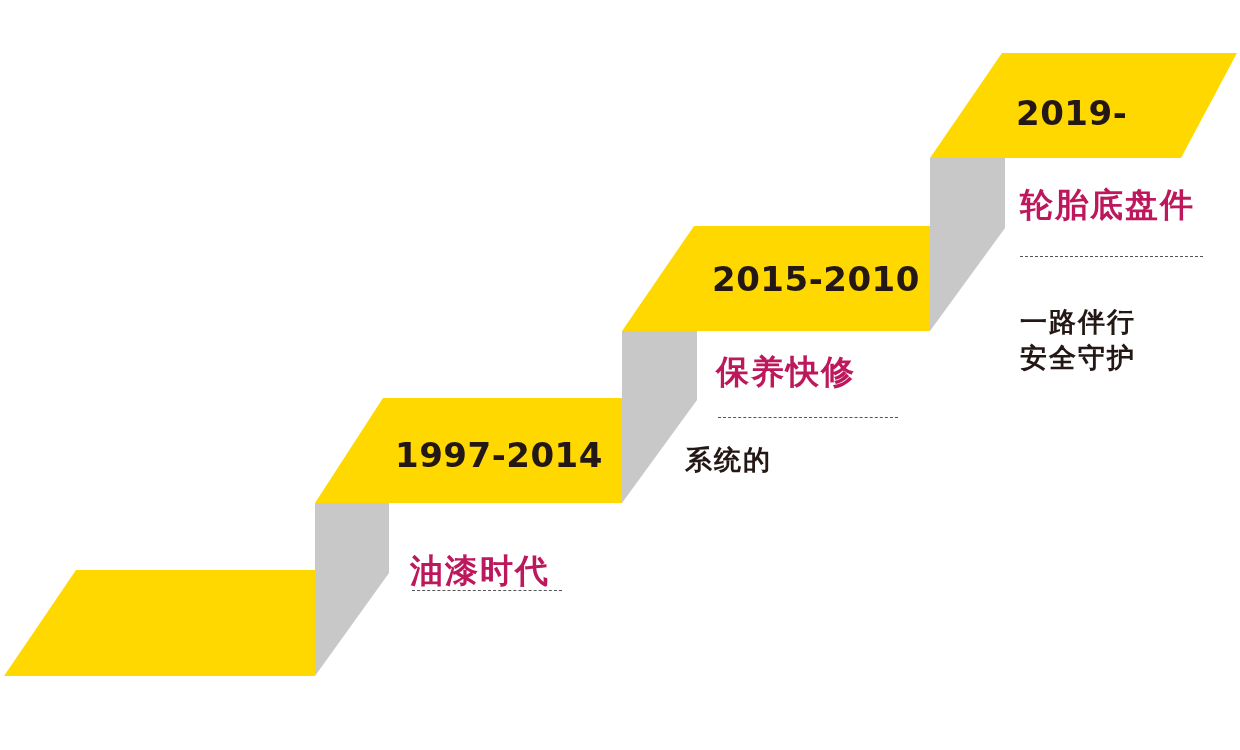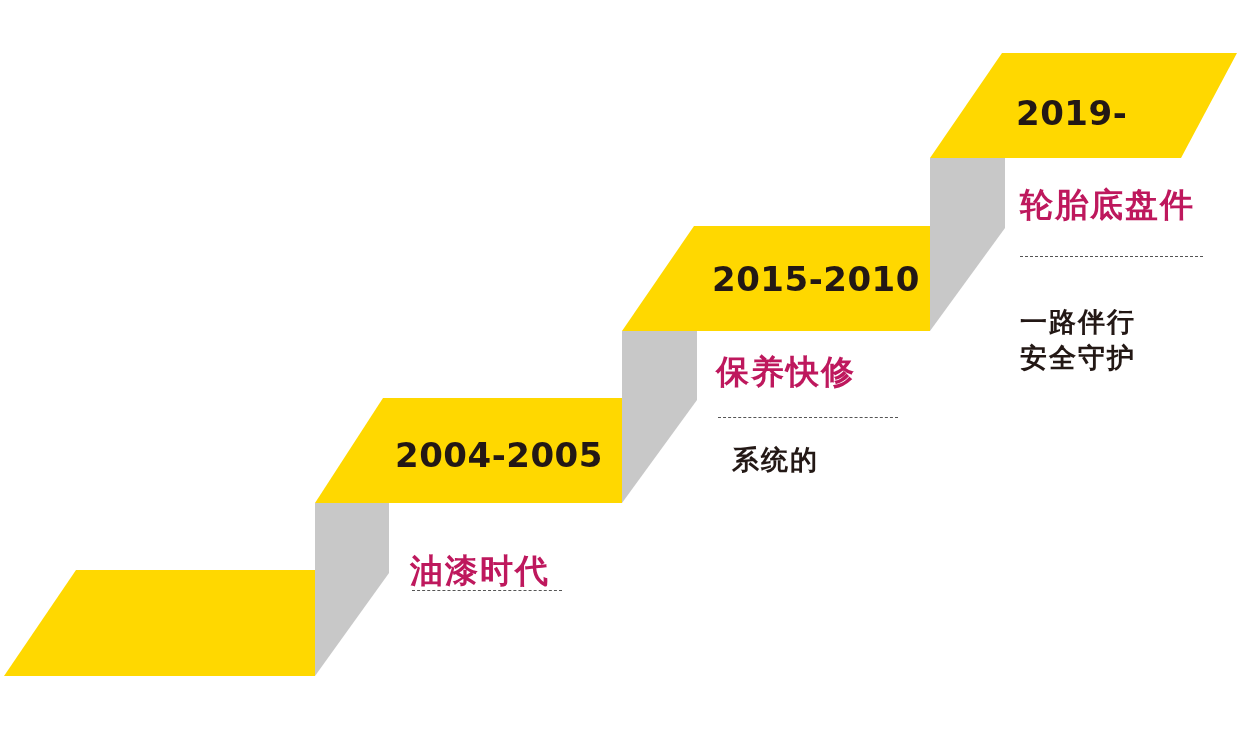--- a/index.html
+++ b/index.html
@@ -26,30 +26,30 @@
 
   <polygon points="622,331 697,331 697,400 622,503" fill="#C8C8C8"></polygon>
 
   <polygon points="694,226 930,226 930,331 622,331" fill="#FFD800"></polygon>
 
   <polygon points="930,158 1005,158 1005,228 930,331" fill="#C8C8C8"></polygon>
 
   <polygon points="1002,53 1237,53 1181,158 930,158" fill="#FFD800"></polygon>
 </svg>
 
-<div class="year" style="left:395px; top:438px;">2004-2005</div>
+<div class="year" style="left:395px; top:438px;">1997-2014</div>
 <div class="title" style="left:410px; top:530px;margin-top:24px;">油漆时代</div>
 <div class="divider" style="left:412px; top:590px; width:150px;"></div>
 <div class="desc" style="left:410px; top:616px;">
 </div>
 
 <div class="year" style="left:712px; top:262px;">2015-2010</div>
 <div class="title" style="left:716px; top:355px;">保养快修</div>
 <div class="divider" style="left:718px; top:417px; width:180px;"></div>
-<div class="desc" style="left:732px; top:442px;">
+<div class="desc" style="left:685px; top:442px;">
   <span>系统的</span>
 </div>
 
 <div class="year" style="left:1016px; top:96px;">2019-</div>
 <div class="title" style="left:1020px; top:188px;">轮胎底盘件</div>
 <div class="divider" style="left:1020px; top:256px; width:183px;"></div>
 <div class="desc" style="left:1020px; top:276px;margin-top:28px;">
   <span>一路伴行</span>
   <span>安全守护</span>
 </div>

